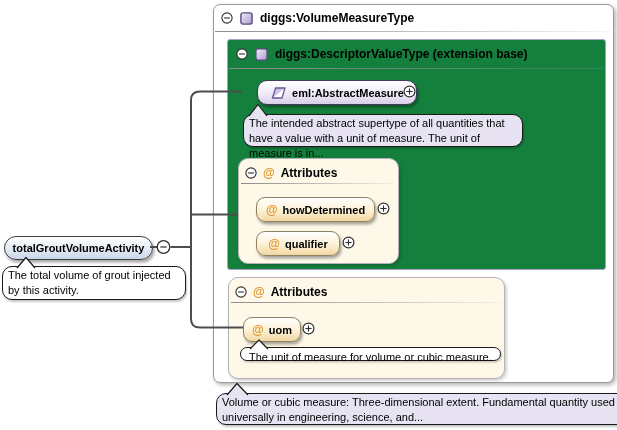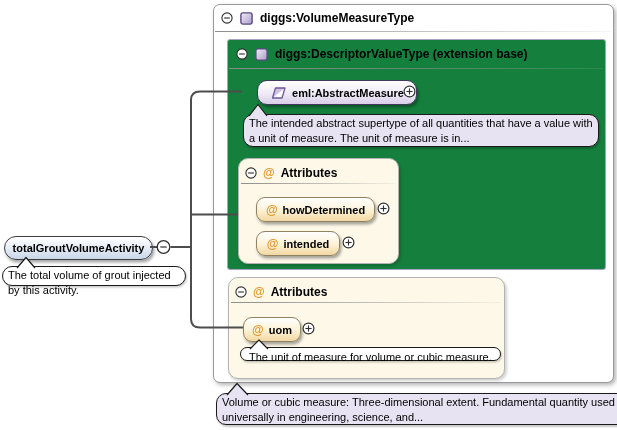--- a/index.html
+++ b/index.html
@@ -112,21 +112,21 @@
     <span>eml:AbstractMeasure</span>
   </div>
   <span class="abs icon-wrap" style="left:403px;top:85px;">
     <svg width="13" height="13" viewBox="0 0 13 13">
         <circle cx="6.5" cy="6.5" r="5.4" fill="#fff" stroke="#2f2f2f" stroke-width="1.2"></circle>
         <line x1="3.4" y1="6.5" x2="9.6" y2="6.5" stroke="#2f2f2f" stroke-width="1.1"></line>
         <line x1="6.5" y1="3.4" x2="6.5" y2="9.6" stroke="#2f2f2f" stroke-width="1.1"></line>
       </svg>
   </span>
 
-  <div class="annot annot-lavender" style="left:243px;top:114px;width:356px;height:33px;">The intended abstract supertype of all quantities that have a value with a unit of measure. The unit of measure is in...</div>
+  <div class="annot annot-lavender" style="left:243px;top:114px;width:280px;height:33px;">The intended abstract supertype of all quantities that have a value with a unit of measure. The unit of measure is in...</div>
 
   <div class="attr-box" style="left:238px;top:158px;width:159px;height:104px;">
     <div class="hdr-row" style="left:6px;top:7px;gap:6px;">
       <span class="icon-wrap">
         <svg width="12" height="12" viewBox="0 0 12 12">
             <circle cx="6" cy="6" r="5.1" fill="#fff" stroke="#2f2f2f" stroke-width="1.1"></circle>
             <line x1="3.1" y1="6" x2="8.9" y2="6" stroke="#2f2f2f" stroke-width="1.1"></line>
           </svg>
       </span>
       <span class="at">@</span>
@@ -142,21 +142,21 @@
   <span class="abs icon-wrap" style="left:377px;top:202px;">
     <svg width="13" height="13" viewBox="0 0 13 13">
         <circle cx="6.5" cy="6.5" r="5.4" fill="#fff" stroke="#2f2f2f" stroke-width="1.2"></circle>
         <line x1="3.4" y1="6.5" x2="9.6" y2="6.5" stroke="#2f2f2f" stroke-width="1.1"></line>
         <line x1="6.5" y1="3.4" x2="6.5" y2="9.6" stroke="#2f2f2f" stroke-width="1.1"></line>
       </svg>
   </span>
 
   <div class="pill pill-orange" style="left:256px;top:231px;width:82px;height:23px;">
     <span class="at">@</span>
-    <span>intended</span>
+    <span>qualifier</span>
   </div>
   <span class="abs icon-wrap" style="left:342px;top:236px;">
     <svg width="13" height="13" viewBox="0 0 13 13">
         <circle cx="6.5" cy="6.5" r="5.4" fill="#fff" stroke="#2f2f2f" stroke-width="1.2"></circle>
         <line x1="3.4" y1="6.5" x2="9.6" y2="6.5" stroke="#2f2f2f" stroke-width="1.1"></line>
         <line x1="6.5" y1="3.4" x2="6.5" y2="9.6" stroke="#2f2f2f" stroke-width="1.1"></line>
       </svg>
   </span>
 
   <div class="attr-box" style="left:228px;top:277px;width:275px;height:100px;">
@@ -183,21 +183,21 @@
         <line x1="3.4" y1="6.5" x2="9.6" y2="6.5" stroke="#2f2f2f" stroke-width="1.1"></line>
         <line x1="6.5" y1="3.4" x2="6.5" y2="9.6" stroke="#2f2f2f" stroke-width="1.1"></line>
       </svg>
   </span>
 
   <div class="annot annot-white annot-stadium" style="left:240px;top:347px;height:14px;">The unit of measure for volume or cubic measure.</div>
 
   <div class="pill pill-blue" style="left:4px;top:236px;width:147px;height:22px;">
     <span>totalGroutVolumeActivity</span>
   </div>
-  <div class="annot annot-white" style="left:2px;top:266px;width:184px;height:20px;">The total volume of grout injected by this activity.</div>
+  <div class="annot annot-white" style="left:2px;top:266px;width:184px;height:34px;">The total volume of grout injected by this activity.</div>
 
   <div class="annot annot-lavender" style="left:216px;top:393px;width:444px;height:32px;">Volume or cubic measure: Three-dimensional extent. Fundamental quantity used universally in engineering, science, and...</div>
 
   <svg id="overlay" width="617" height="430" viewBox="0 0 617 430">
 
     <path d="M150 247 H157" stroke="#4d4d4d" stroke-width="2" fill="none"></path>
 
     <circle cx="163.5" cy="247" r="6.3" fill="#ffffff" stroke="#2f2f2f" stroke-width="1.3"></circle>
     <line x1="160.3" y1="247" x2="166.7" y2="247" stroke="#2f2f2f" stroke-width="1.2"></line>
 

